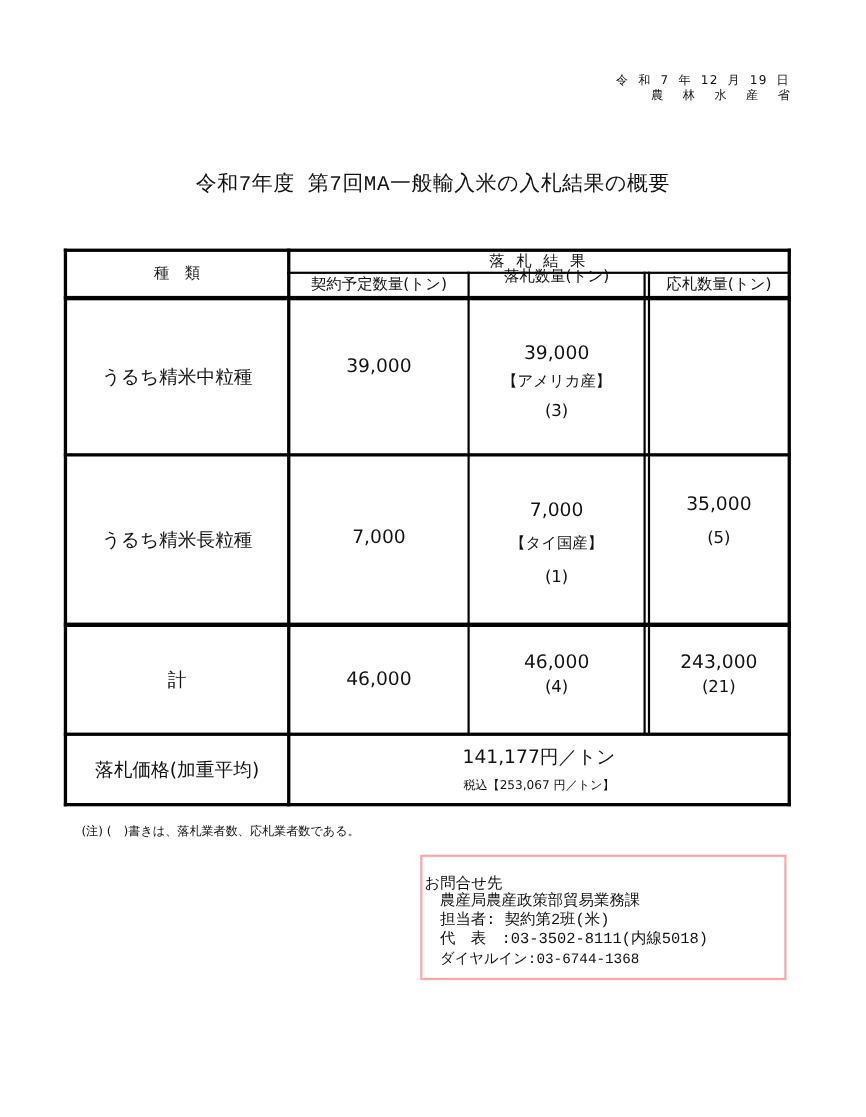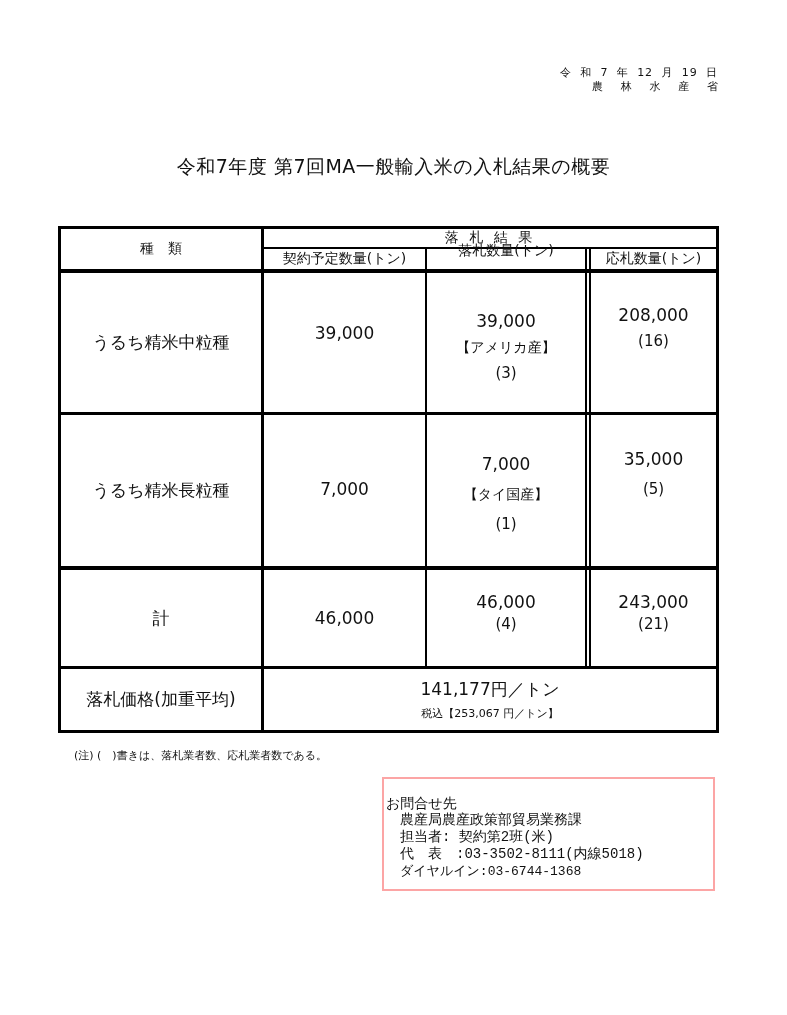--- a/index.html
+++ b/index.html
@@ -1,21 +1,21 @@
 <!DOCTYPE html>
 <html><head>
 <meta charset="utf-8">
 <style>
   html, body { margin:0; padding:0; background:#ffffff; }
   body { width:787px; height:1015px; position:relative; overflow:hidden;
          font-family:"DejaVu Sans","Liberation Sans",sans-serif; color:#111; }
   .date-block { position:absolute; left:560px; top:66px; width:158px; font-size:11px; line-height:14px; text-align:right; }
   .date-block .line { display:flex; justify-content:space-between; letter-spacing:1px; }
   .date-block .ministry { display:flex; justify-content:space-between; padding-left:32px; }
-  .title { position:absolute; left:0; right:0; top:154px; text-align:center; font-size:19px; letter-spacing:0.5px; }
+  .title { position:absolute; left:0; right:0; top:154px; text-align:center; font-size:19px; letter-spacing:0.5px;font-family:Liberation Mono, monospace; }
 
   .tbl { position:absolute; left:58px; top:226px; width:661px; height:507px;text-decoration:underline; }
   .b { position:absolute; background:#000; }
   .cell { position:absolute; display:flex; flex-direction:column; align-items:center; justify-content:center; text-align:center; }
   .hdr-text { font-size:14px; }
   .big { font-size:17px; line-height:26px; }
   .kind { font-size:17px; }
   .sub { font-size:14px; line-height:26px; }
   .paren { font-size:15px; line-height:26px; }
 
@@ -71,24 +71,20 @@
   <div class="cell hdr-text" style="left:533px;top:23px;width:125px;height:20px">応札数量(トン)</div>
 
   <div class="cell kind" style="left:3px;top:47px;width:200px;height:139px">うるち精米中粒種</div>
   <div class="cell big" style="left:206px;top:47px;width:161px;height:120px">39,000</div>
   <div class="cell" style="left:369px;top:47px;width:158px;height:139px">
     <div style="height:9px"></div>
     <div class="big">39,000</div>
     <div class="sub">【アメリカ産】</div>
     <div class="paren">(3)</div>
   </div>
-  <div class="cell" style="left:533px;top:47px;width:125px;height:110px">
-    <div class="big">208,000</div>
-    <div class="paren">(16)</div>
-  </div>
 
   <div class="cell kind" style="left:3px;top:189px;width:200px;height:151px">うるち精米長粒種</div>
   <div class="cell big" style="left:206px;top:189px;width:161px;height:148px">7,000</div>
   <div class="cell" style="left:369px;top:189px;width:158px;height:151px">
     <div style="height:6px"></div>
     <div class="big" style="line-height:30px">7,000</div>
     <div class="sub" style="line-height:30px">【タイ国産】</div>
     <div class="paren" style="line-height:30px">(1)</div>
   </div>
   <div class="cell" style="left:533px;top:189px;width:125px;height:118px">

